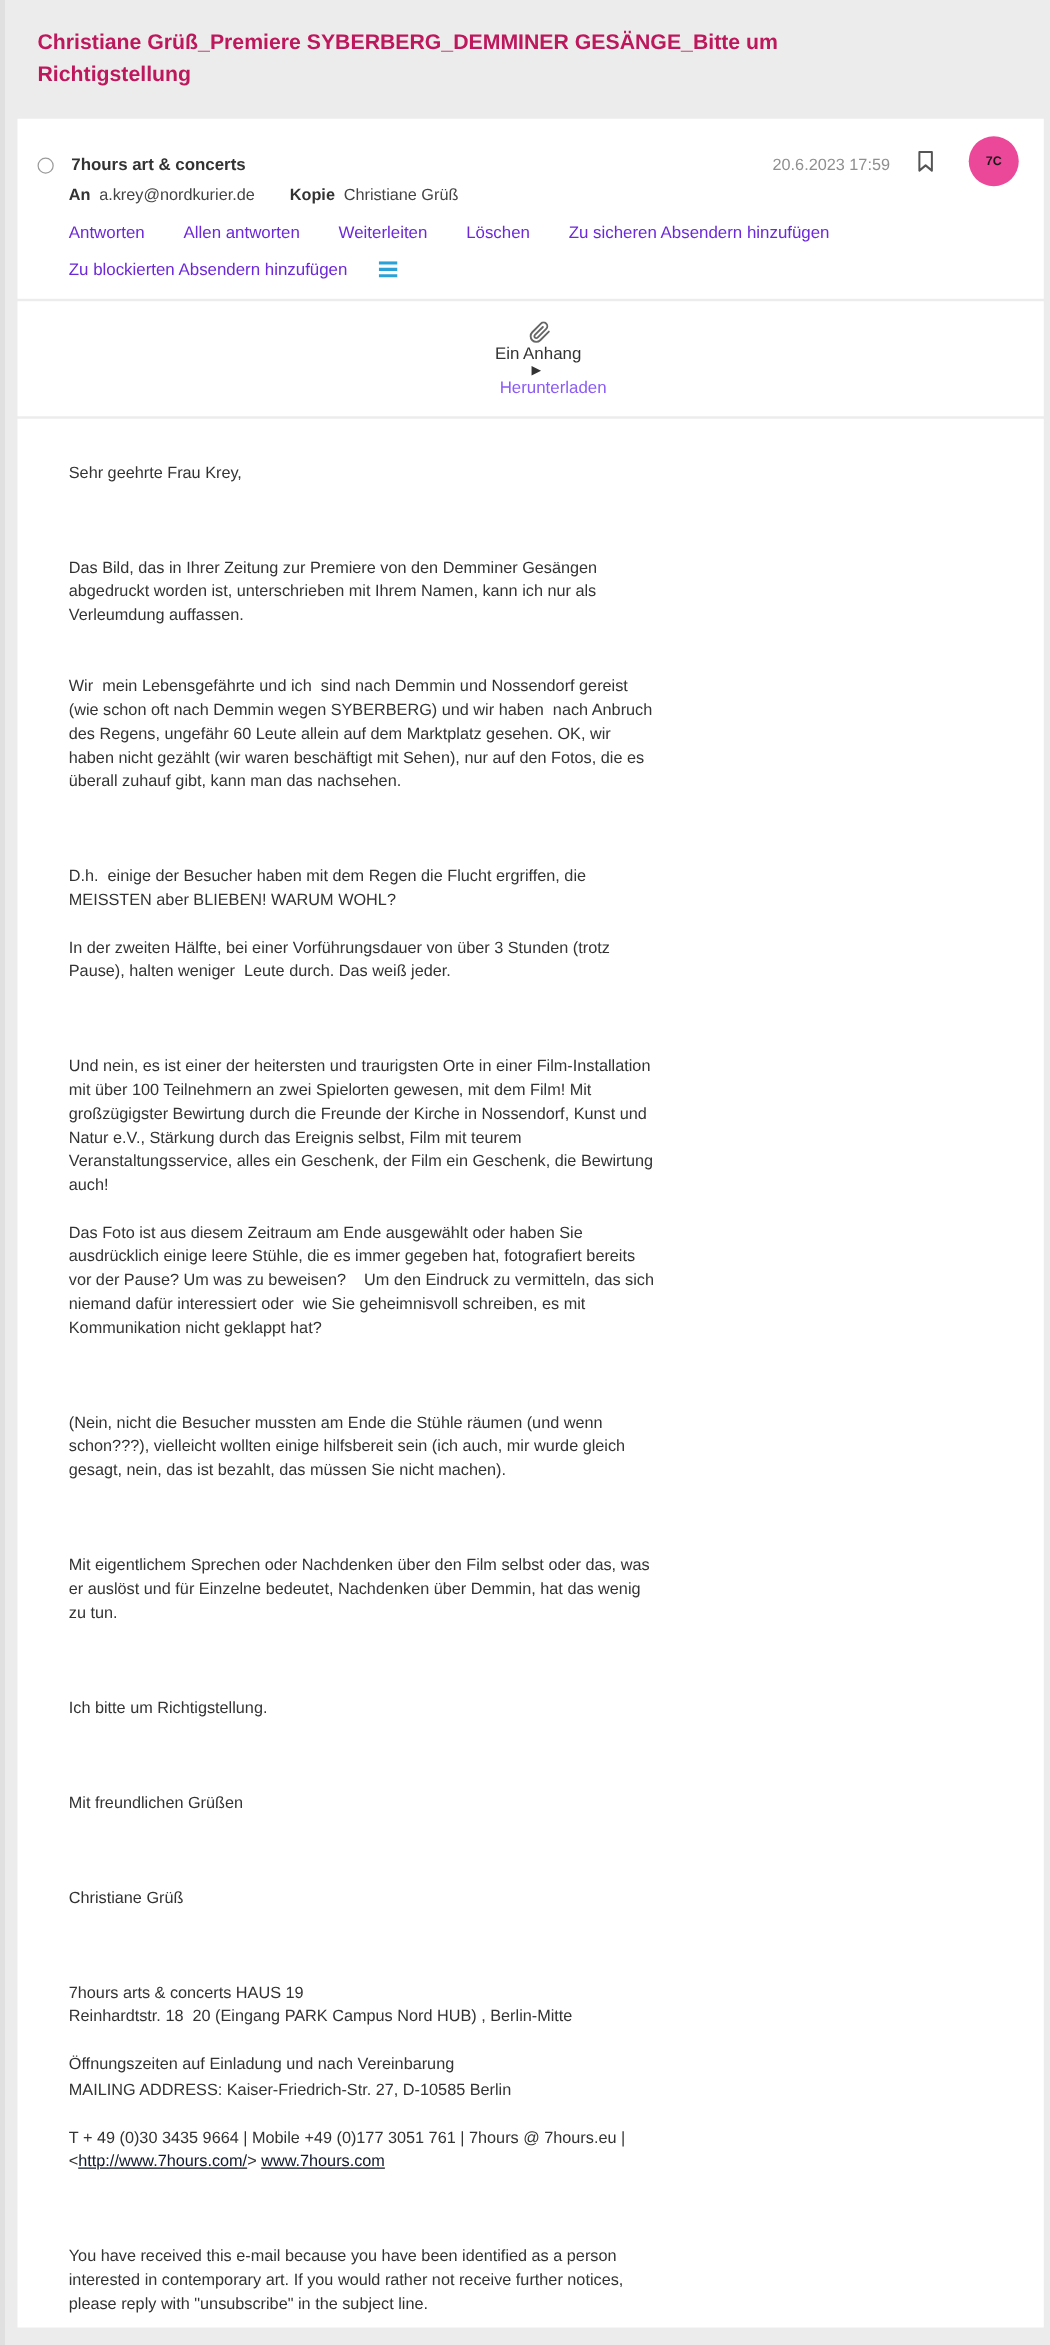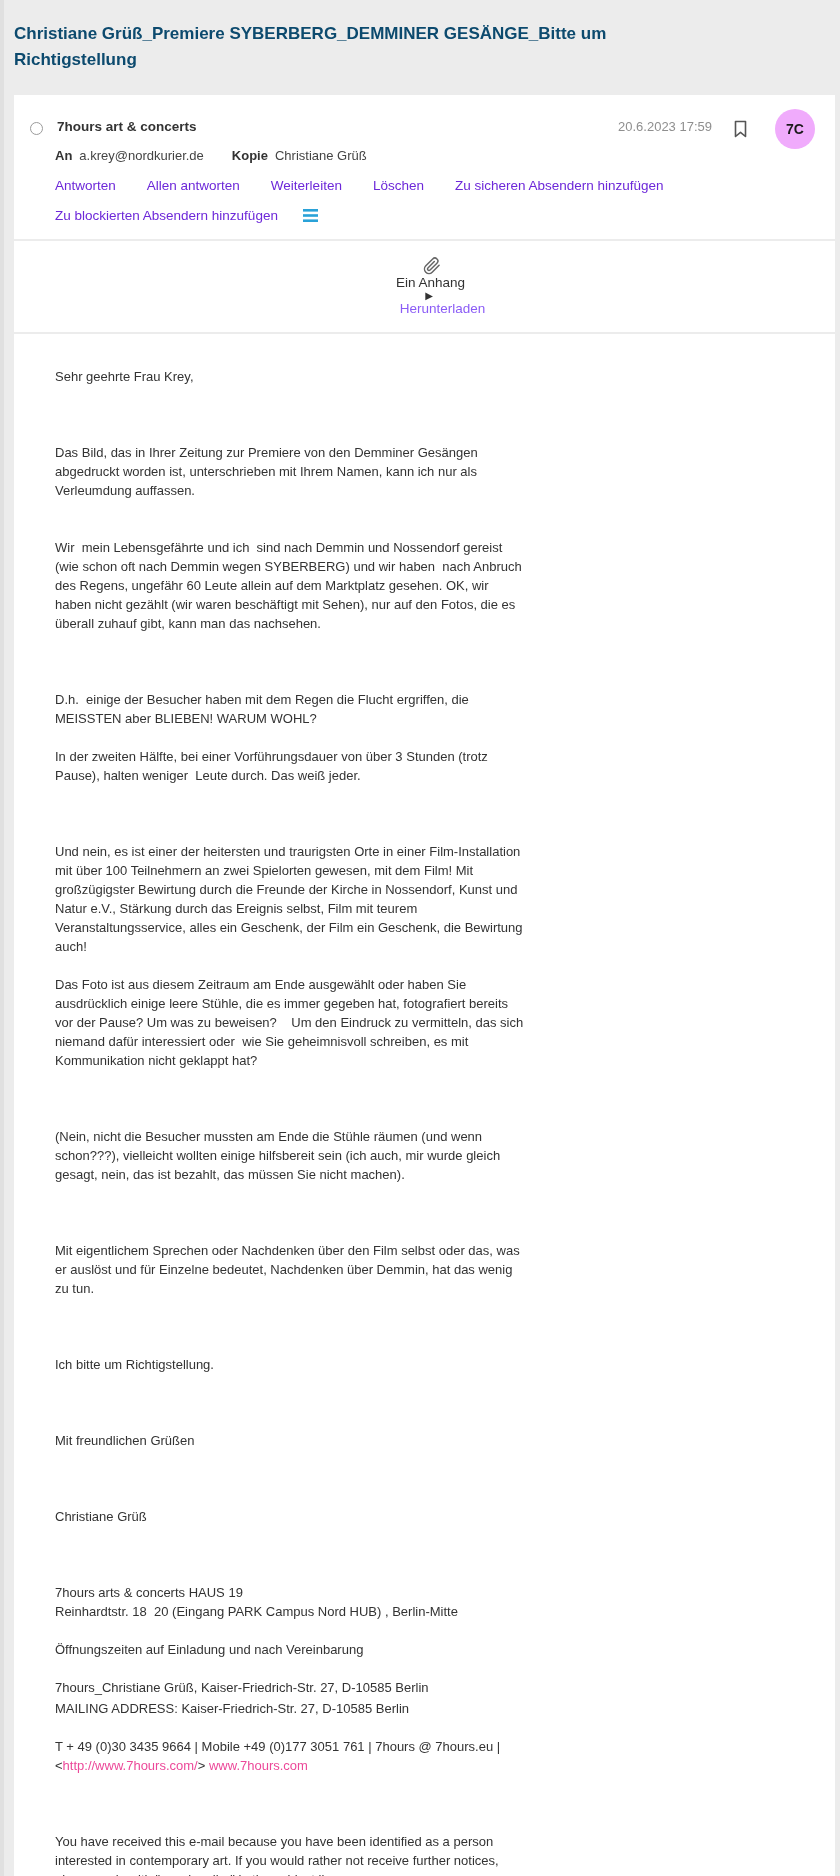--- a/index.html
+++ b/index.html
@@ -8,47 +8,47 @@
     background:#ececec;
     font-family:"Liberation Sans", sans-serif;
     color:#333;
     position:relative;
   }
   .left-edge {
     position:absolute; left:0; top:0; width:4px; height:100%;
     background:#e0e0e0;
   }
   .page-title {
-    margin:0; padding:21px 130px 0 14px;
-    font-size:17px; font-weight:bold; line-height:26px; color:#0c4a6e;
+    margin:0; padding:21px 130px 0 30px;
+    font-size:17px; font-weight:bold; line-height:26px; color:#be185d;
   }
   .card {
     background:#ffffff;
     margin-left:14px; margin-right:5px;
   }
   
   .header-card {
     margin-top:22px;
     padding:24px 20px 16px 16px;
     position:relative;
   }
-  .header-row1 { display:flex; align-items:flex-start; }
+  .header-row1 { display:flex; align-items:flex-end; }
   .unread-indicator {
     width:11px; height:11px; border:1px solid #9b9b9b; border-radius:50%;
     margin:3px 14px 0 0; flex:none; background:#fff; cursor:pointer;
   }
   .sender-name { font-size:13.5px; font-weight:bold; color:#333; }
   .header-spacer { flex:1; }
   .mail-date { font-size:13px; color:#8f8f8f; margin-right:20px; white-space:nowrap; }
   .bookmark { margin-right:10px; line-height:0; cursor:pointer; }
   .avatar {
     position:absolute; top:14px; right:20px;
     width:40px; height:40px; border-radius:50%;
-    background:#f0abfc; color:#1a1a1a;
-    font-size:14px; font-weight:bold;
+    background:#ec4899; color:#1a1a1a;
+    font-size:10px; font-weight:bold;
     display:flex; align-items:center; justify-content:center;
   }
   .recipients { margin:9px 0 0 25px; font-size:13px; color:#444; }
   .recipients .label { font-weight:bold; color:#333; }
   .recipients .value { margin-left:7px; }
   .recipients .cc-label { margin-left:14px;padding-left:14px; }
   .actions { margin:15px 0 0 25px; display:flex; align-items:center; }
   .action-link {
     font-size:13.5px; color:#6d28d9; text-decoration:none;
     margin-right:31px; cursor:pointer; white-space:nowrap;
@@ -67,21 +67,21 @@
     font-size:13.5px; color:#8b5cf6; text-decoration:none;
     margin-left:36px; cursor:pointer;
   }
   
   .body-card { margin-top:2px; padding:33px 16px 10px 41px; }
   .para {
     width:470px; margin:0;
     font-size:13px; line-height:19px; color:#333;
     white-space:pre-wrap; overflow-wrap:break-word;
   }
-  .sig-link { color:#ec4899; cursor:pointer; }
+  .sig-link { color:#0f172a; text-decoration:underline; cursor:pointer; }
 </style>
 </head>
 <body>
 
 <div class="left-edge"></div>
 
 <h1 class="page-title">Christiane Grüß_Premiere SYBERBERG_DEMMINER GESÄNGE_Bitte um Richtigstellung</h1>
 
 <div class="card header-card">
   <div class="header-row1">
@@ -143,20 +143,19 @@
       <p class="para" style="margin-top: 57px;">Und nein, es ist einer der heitersten und traurigsten Orte in einer Film-Installation mit über 100 Teilnehmern an zwei Spielorten gewesen, mit dem Film! Mit großzügigster Bewirtung durch die Freunde der Kirche in Nossendorf, Kunst und Natur e.V., Stärkung durch das Ereignis selbst, Film mit teurem Veranstaltungsservice, alles ein Geschenk, der Film ein Geschenk, die Bewirtung auch!</p>
       <p class="para" style="margin-top: 19px;">Das Foto ist aus diesem Zeitraum am Ende ausgewählt oder haben Sie ausdrücklich einige leere Stühle, die es immer gegeben hat, fotografiert bereits vor der Pause? Um was zu beweisen?    Um den Eindruck zu vermitteln, das sich niemand dafür interessiert oder  wie Sie geheimnisvoll schreiben, es mit Kommunikation nicht geklappt hat?</p>
       <p class="para" style="margin-top: 57px;">(Nein, nicht die Besucher mussten am Ende die Stühle räumen (und wenn schon???), vielleicht wollten einige hilfsbereit sein (ich auch, mir wurde gleich gesagt, nein, das ist bezahlt, das müssen Sie nicht machen).</p>
       <p class="para" style="margin-top: 57px;">Mit eigentlichem Sprechen oder Nachdenken über den Film selbst oder das, was er auslöst und für Einzelne bedeutet, Nachdenken über Demmin, hat das wenig zu tun.</p>
       <p class="para" style="margin-top: 57px;">Ich bitte um Richtigstellung.</p>
       <p class="para" style="margin-top: 57px;">Mit freundlichen Grüßen</p>
       <p class="para" style="margin-top: 57px;">Christiane Grüß</p>
       <p class="para" style="margin-top: 57px;">7hours arts &amp; concerts HAUS 19
 Reinhardtstr. 18  20 (Eingang PARK Campus Nord HUB) , Berlin-Mitte</p>
       <p class="para" style="margin-top: 19px;">Öffnungszeiten auf Einladung und nach Vereinbarung</p>
-      <p class="para" style="margin-top: 19px;">7hours_Christiane Grüß, Kaiser-Friedrich-Str. 27, D-10585 Berlin</p>
       <p class="para" style="margin-top: 2px;">MAILING ADDRESS: Kaiser-Friedrich-Str. 27, D-10585 Berlin</p>
     </div>
 
   <p class="para" style="margin-top:19px"><span>T + 49 (0)30 3435 9664 | Mobile +49 (0)177 3051 761 | 7hours @ 7hours.eu |</span><br><span>&lt;</span><a class="sig-link">http://www.7hours.com/</a><span>&gt;</span> <a class="sig-link">www.7hours.com</a></p>
 
   <p class="para" style="margin-top:57px">You have received this e-mail because you have been identified as a person interested in contemporary art. If you would rather not receive further notices, please reply with "unsubscribe" in the subject line.</p>
 </div>
 
 </body></html>

